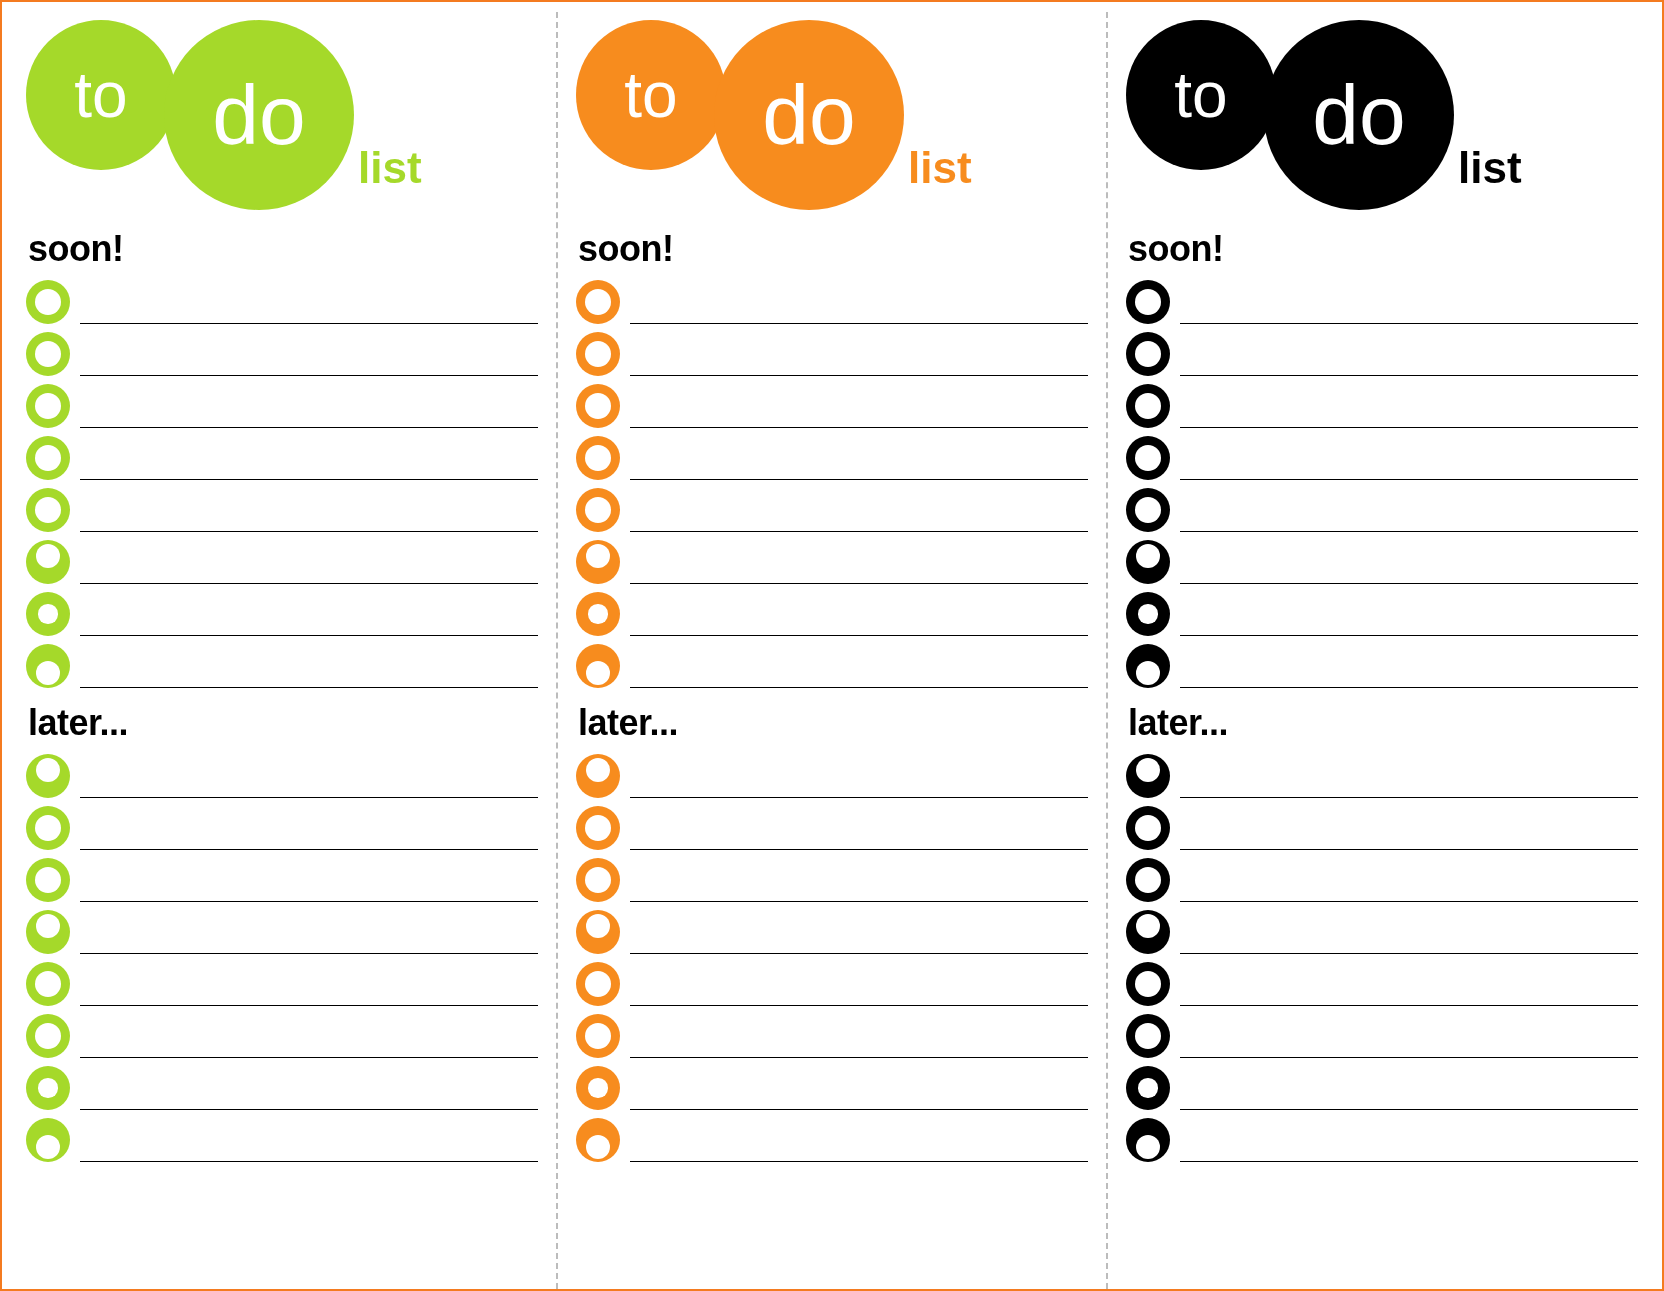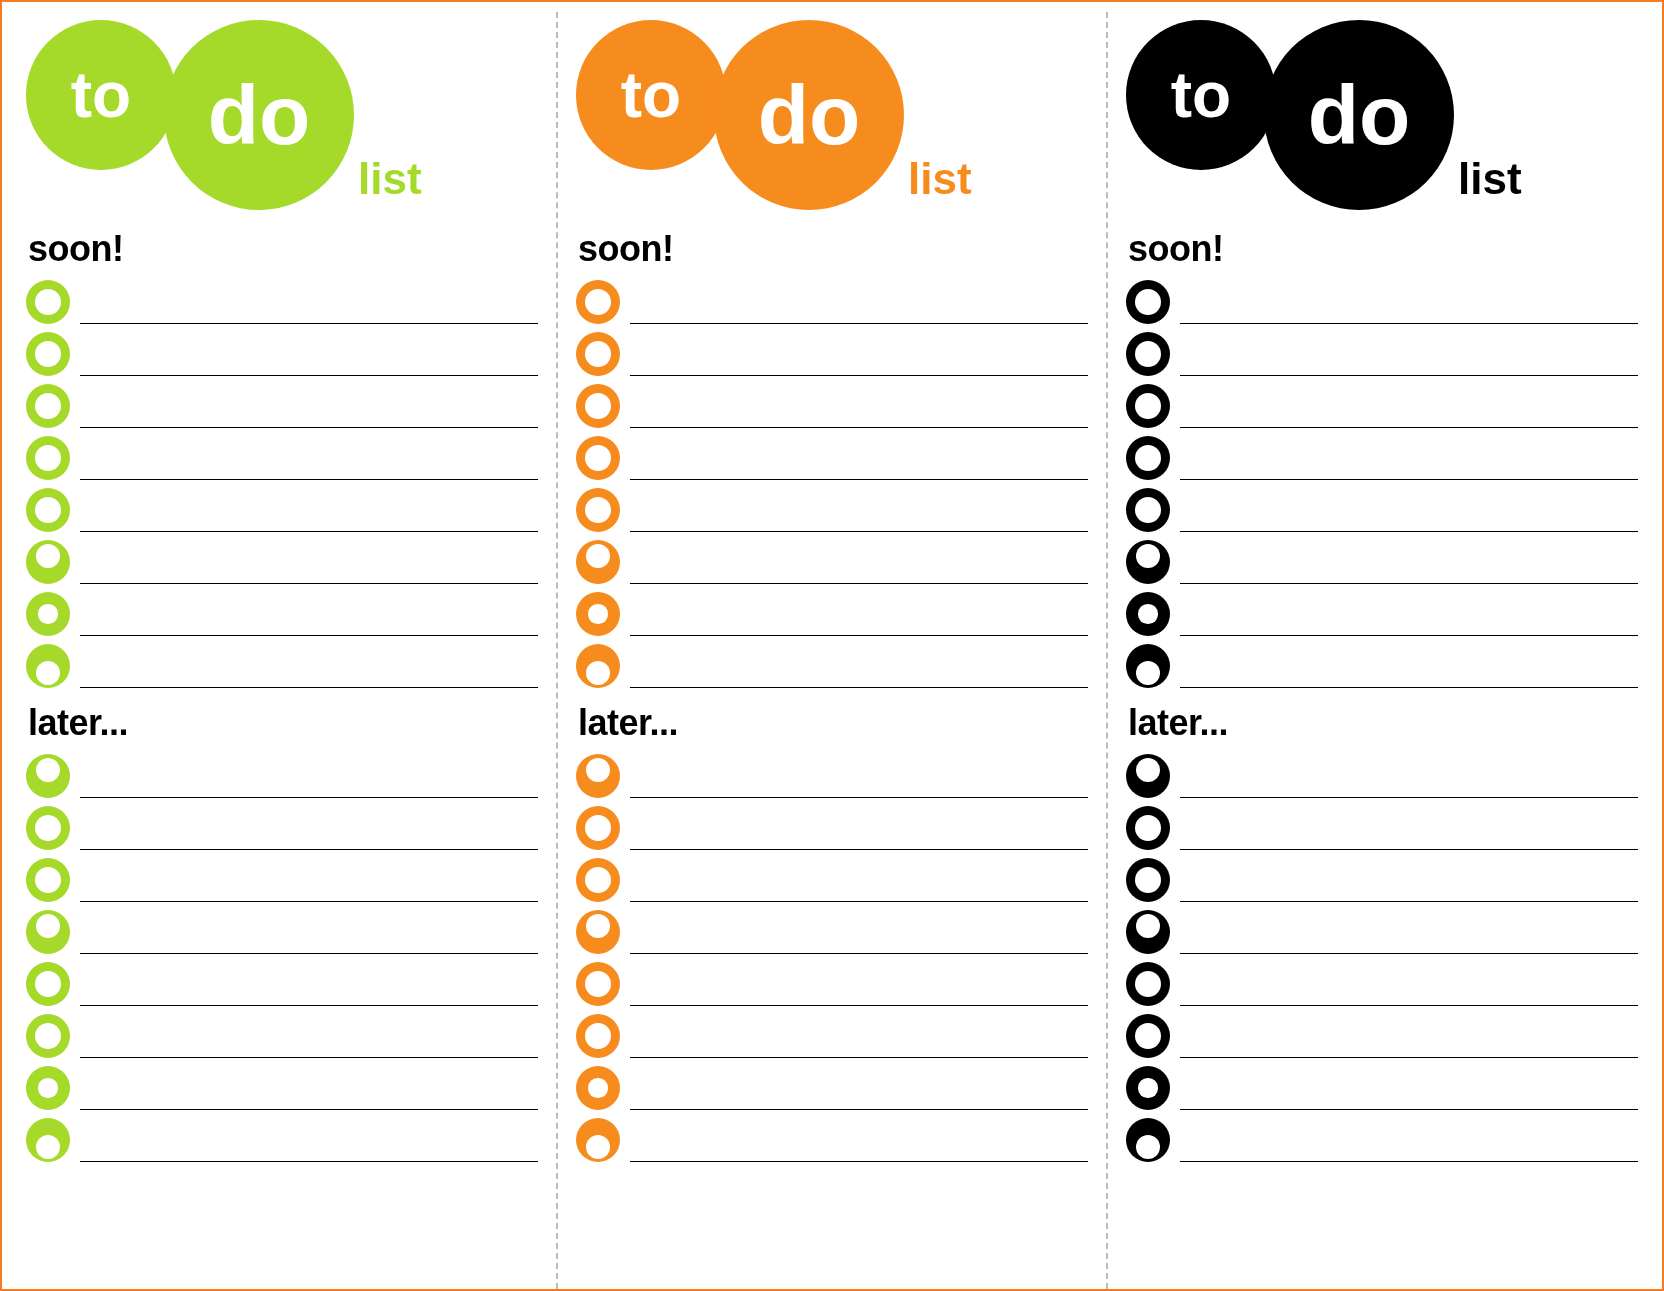--- a/index.html
+++ b/index.html
@@ -32,21 +32,21 @@
     gap: 0;
     margin: 8px 0 18px 0;
     height: 190px;
   }
   .circle {
     border-radius: 50%;
     display: flex;
     align-items: center;
     justify-content: center;
     color: #fff;
-    font-weight: 700;
+    font-weight: 400;
     line-height: 1;
   }
   .circle-to {
     width: 150px;
     height: 150px;
     font-size: 64px;
     margin-right: -6px;
     z-index: 1;
     align-self: flex-start;
   }
@@ -54,21 +54,21 @@
     width: 190px;
     height: 190px;
     font-size: 84px;
     margin-left: -6px;
     z-index: 2;
   }
   .list-label {
     font-size: 44px;
     font-weight: 700;
     margin-left: 4px;
-    margin-bottom: 6px;
+    margin-bottom: 17px;
   }
   .sec-head {
     font-size: 36px;
     font-weight: 700;
     color: #000;
     margin: 4px 0 8px 2px;
     letter-spacing: -0.5px;
   }
   .row {
     display: flex;

